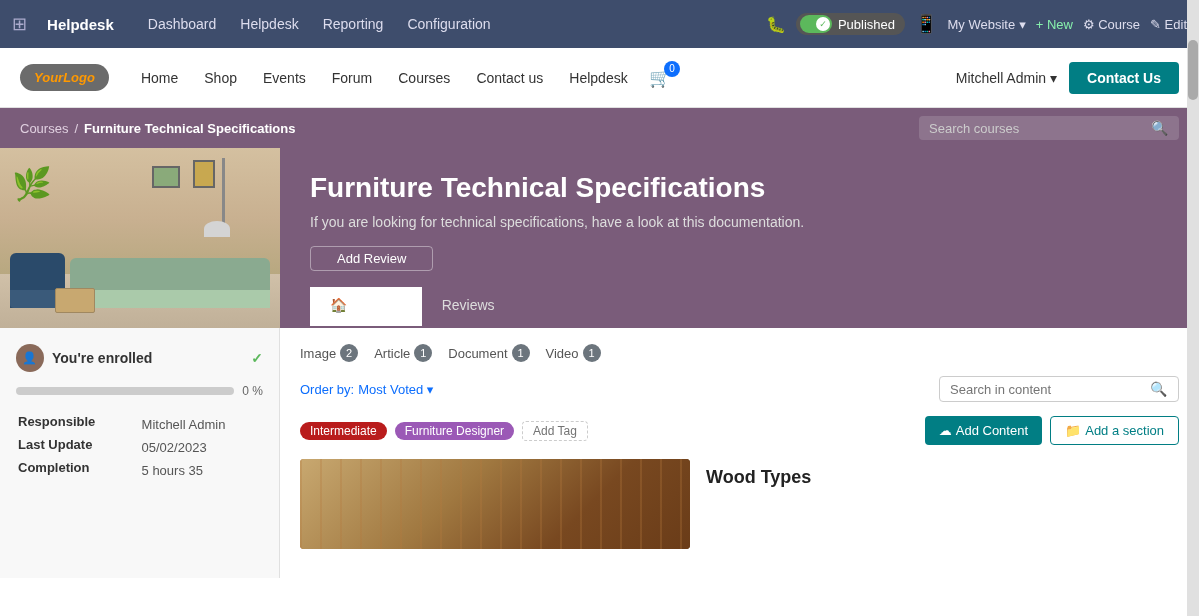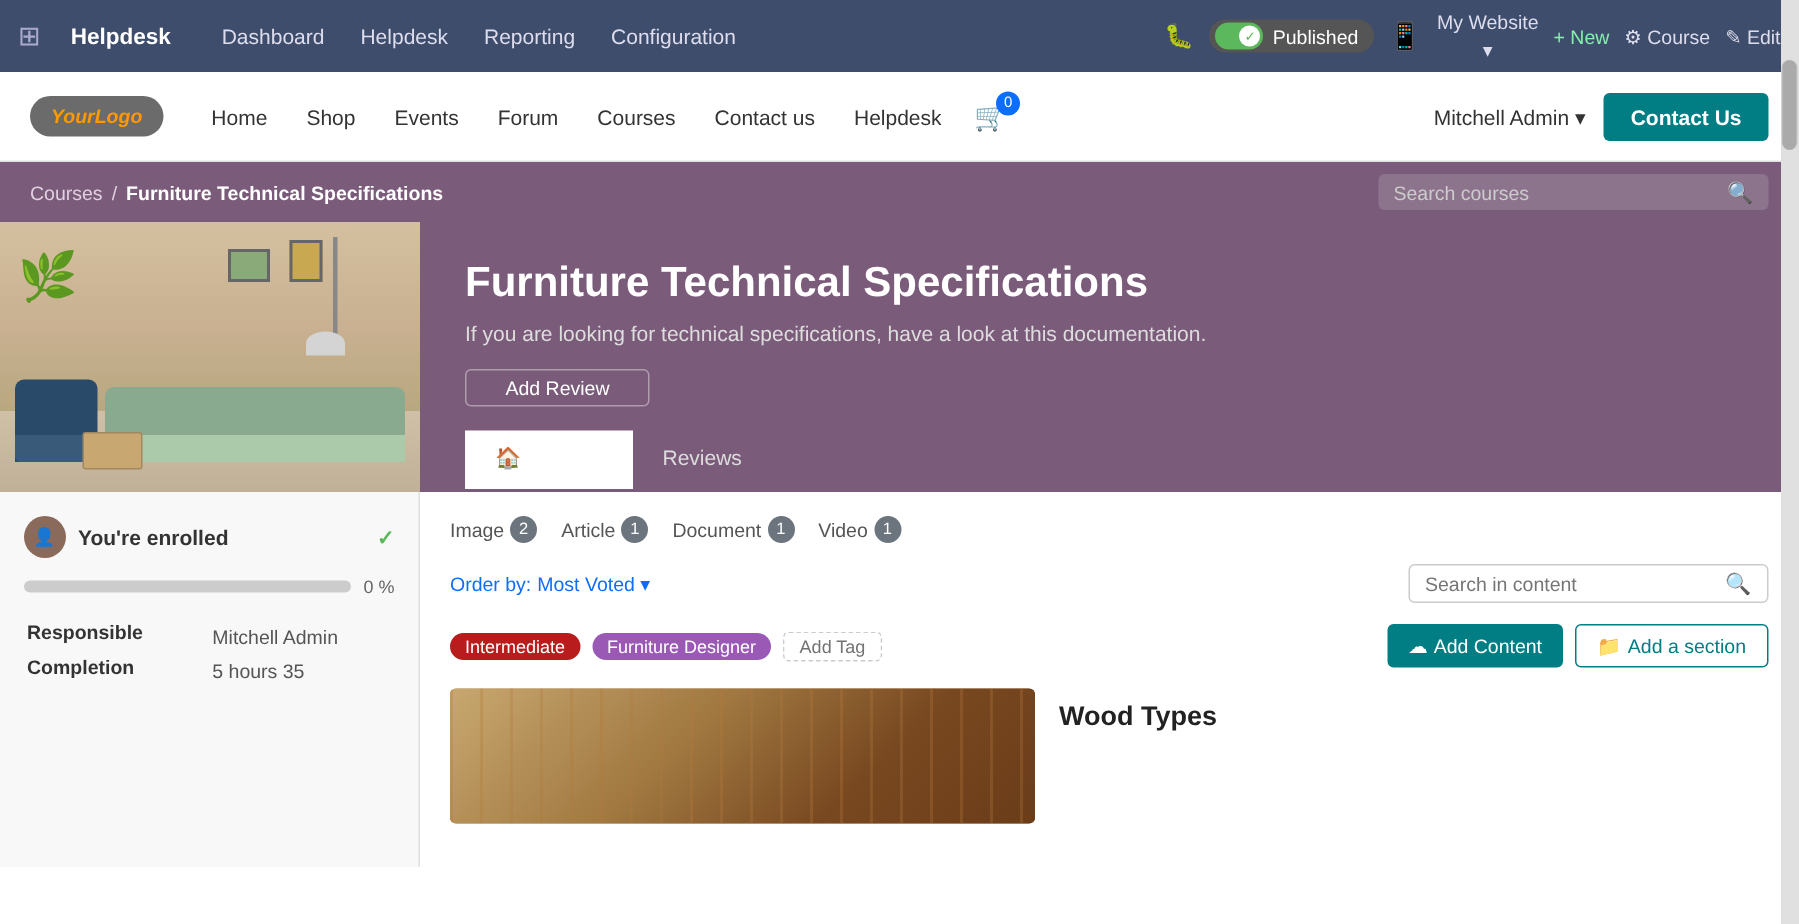--- a/index.html
+++ b/index.html
@@ -61,21 +61,20 @@
       font-size: 9px; color: #5cb85c;
     }
     .admin-bar-right .mobile-icon { color: #aac; font-size: 18px; }
     .my-website-btn {
       color: #dde;
       font-size: 13px;
       cursor: pointer;
       display: flex;
       align-items: center;
       gap: 4px;
-      flex-direction: column;
     }
     .new-btn {
       color: #86efac;
       font-size: 13px;
       cursor: pointer;
       display: flex;
       gap: 4px;
     }
     .course-btn {
       color: #dde;
@@ -583,20 +582,24 @@
       <div class="progress-bar-bg">
         <div class="progress-bar-fill" style="width:0%;"></div>
       </div>
       <span class="progress-pct">0 %</span>
     </div>
     <table class="info-table">
       <tbody>
           <tr>
         <td>Responsible</td>
         <td>Mitchell Admin</td>
+      </tr>
+      <tr>
+        <td>Last Update</td>
+        <td>05/02/2023</td>
       </tr>
       <tr>
         <td>Completion</td>
         <td>5 hours 35</td>
       </tr>
     </tbody>
       </table>
   </div>
 
   <div class="content-panel">

